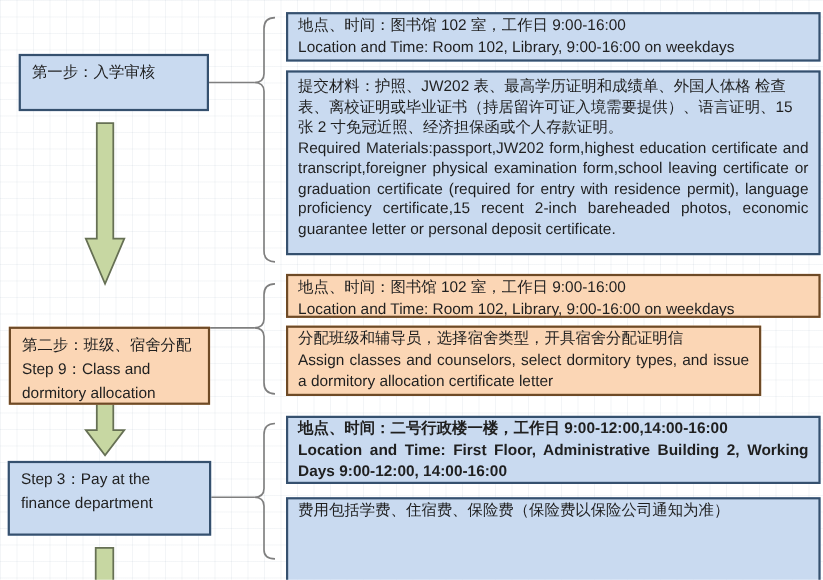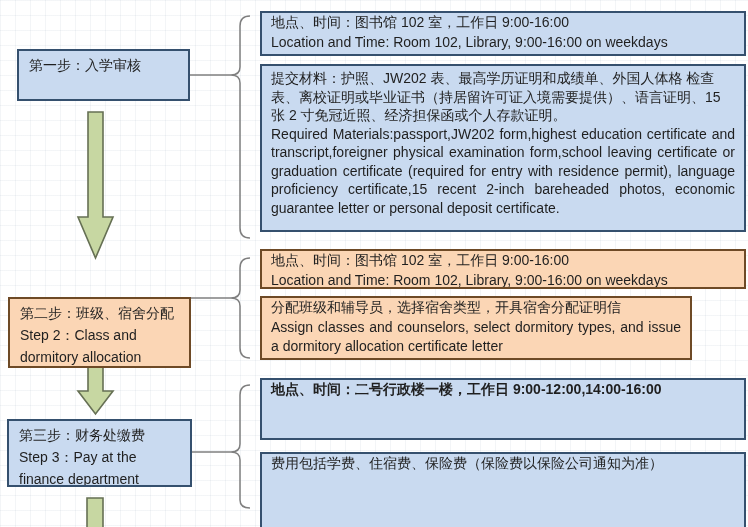--- a/index.html
+++ b/index.html
@@ -79,25 +79,24 @@
     <path class="wire" d="M 250,258 Q 240,258 240,268 L 240,290 Q 240,298 231,298 Q 240,298 240,306 L 240,348 Q 240,358 250,358"></path>
     <path class="wire" d="M 250,385 Q 240,385 240,395 L 240,444 Q 240,452 231,452 Q 240,452 240,460 L 240,500 Q 240,508 250,508"></path>
   </svg>
 
   <div class="box blue stepbox" style="left:17px;top:49px;width:173px;height:52px;">
     <div class="zh">第一步：入学审核</div>
   </div>
 
   <div class="box orange stepbox" style="left:8px;top:262px;width:183px;height:71px;margin-top:35px;">
     <div class="zh">第二步：班级、宿舍分配</div>
-    <div class="en">Step 2：Class and dormitory allocation</div>
+    <div class="en">Step 9：Class and dormitory allocation</div>
   </div>
 
   <div class="box blue stepbox" style="left:7px;top:419px;width:185px;height:68px;">
-    <div class="zh">第三步：财务处缴费</div>
     <div class="en">Step 3：Pay at the finance department</div>
   </div>
 
   <div class="box blue notebox" style="left:260px;top:11px;width:486px;height:45px;">
     <div class="zh">地点、时间：图书馆 102 室，工作日 9:00-16:00</div>
     <div class="en">Location and Time: Room 102, Library, 9:00-16:00 on weekdays</div>
   </div>
 
   <div class="box blue notebox dense" style="left:260px;top:64px;width:486px;height:168px;">
     <div class="zh">提交材料：护照、JW202 表、最高学历证明和成绩单、外国人体格 检查表、离校证明或毕业证书（持居留许可证入境需要提供）、语言证明、15 张 2 寸免冠近照、经济担保函或个人存款证明。</div>
@@ -109,19 +108,20 @@
     <div class="en">Location and Time: Room 102, Library, 9:00-16:00 on weekdays</div>
   </div>
 
   <div class="box orange notebox" style="left:260px;top:296px;width:432px;height:64px;">
     <div class="zh">分配班级和辅导员，选择宿舍类型，开具宿舍分配证明信</div>
     <div class="en">Assign classes and counselors, select dormitory types, and issue a dormitory allocation certificate letter</div>
   </div>
 
   <div class="box blue notebox" style="left:260px;top:378px;width:486px;height:62px;font-weight:bold;">
     <div class="zh">地点、时间：二号行政楼一楼，工作日 9:00-12:00,14:00-16:00</div>
+    <div class="en">Location and Time: First Floor, Administrative Building 2, Working Days 9:00-12:00, 14:00-16:00</div>
   </div>
 
   <div class="box blue notebox" style="left:260px;top:452px;width:486px;height:79px;">
     <div class="zh">费用包括学费、住宿费、保险费（保险费以保险公司通知为准）</div>
   </div>
 
 </div>
 
 </body></html>

